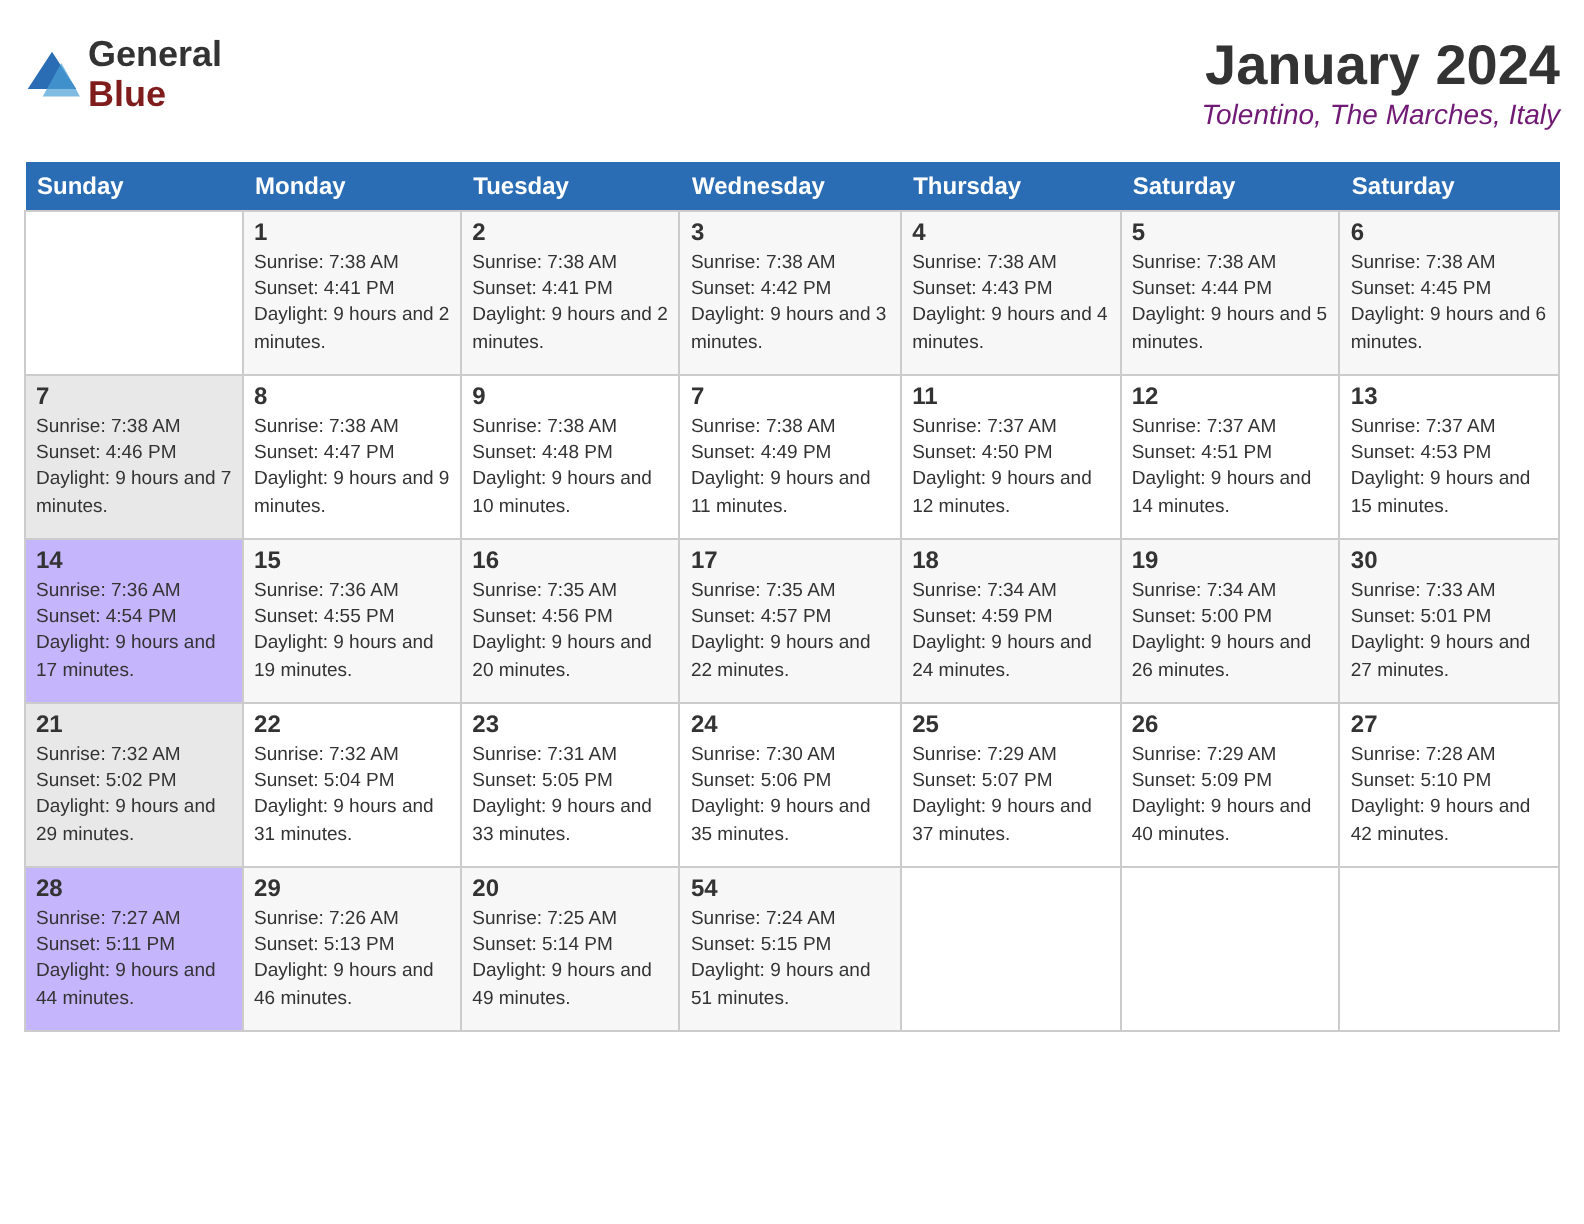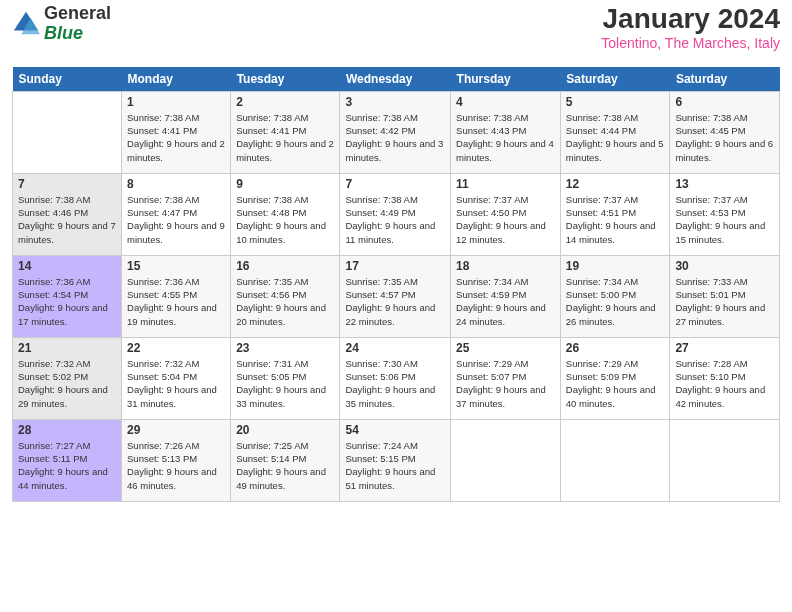--- a/index.html
+++ b/index.html
@@ -7,56 +7,57 @@
       font-family: Arial, sans-serif;
       background: #fff;
       width: 792px;
       height: 612px;
       overflow: hidden;
     }
     .page {
       width: 792px;
       height: 612px;
       background: #fff;
-      padding: 4px 12px;
+      padding: 18px 12px;
     }
     .header {
       display: flex;
       justify-content: space-between;
       align-items: flex-start;
       margin-bottom: 8px;
     }
     .logo {
       display: flex;
       align-items: center;
       gap: 4px;
     }
     .logo-text {
       font-size: 18px;
       font-weight: bold;
       line-height: 1.1;
     }
     .logo-general { color: #333; }
-    .logo-blue { color: #15803d; font-style: italic; }
+    .logo-blue { color: #7f1d1d; }
     .logo-icon {
       width: 28px;
       height: 28px;
     }
     .title-block {
       text-align: right;
     }
     .month-year {
       font-size: 28px;
       font-weight: bold;
       color: #333;
       line-height: 1.1;
     }
     .location {
       font-size: 14px;
-      color: #ec4899;
+      color: #701a75;
+      font-style: italic;
     }
     table {
       width: 100%;
       border-collapse: collapse;
       font-size: 10px;
       margin-top: 16px;
     }
     thead tr th {
       background-color: #2a6db5;
       color: #fff;

